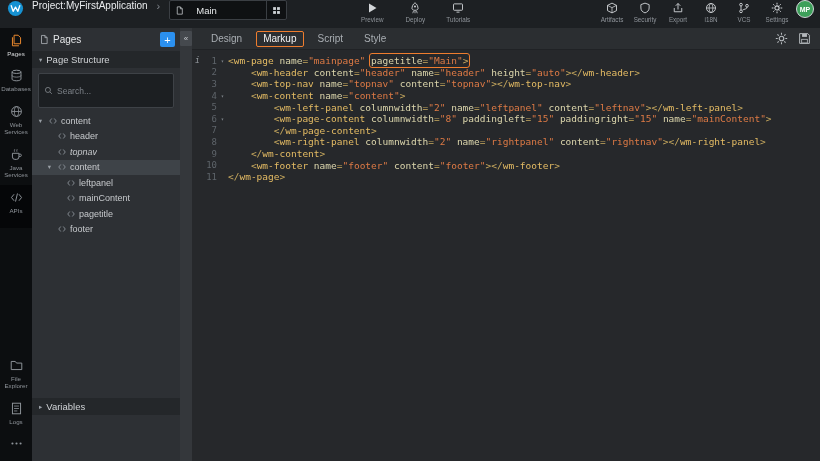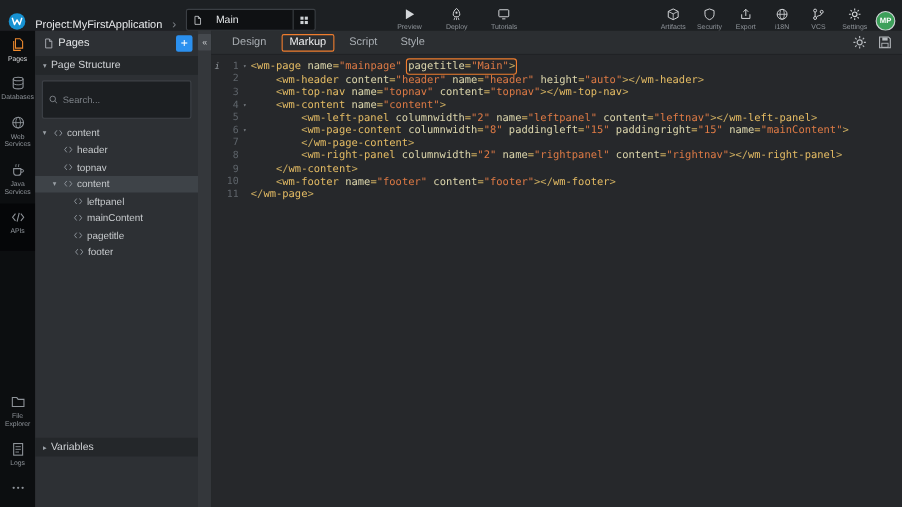--- a/index.html
+++ b/index.html
@@ -3,21 +3,21 @@
 <meta charset="utf-8">
 <style>
 *{margin:0;padding:0;box-sizing:border-box}
 html,body{width:820px;height:461px;overflow:hidden}
 body{background:#101214;font-family:"Liberation Sans","DejaVu Sans",sans-serif;color:#d2d5d8}
 .icon{display:inline-flex;align-items:center;justify-content:center;line-height:0}
 .icon svg{width:100%;height:100%;display:block}
 #app{width:820px;height:461px;display:flex;flex-direction:column;background:#26282b}
 
 
-.topbar{flex:0 0 28px;background:#1d2023;display:flex;align-items:flex-end;min-width:0}
+.topbar{flex:0 0 28px;background:#1d2023;display:flex;align-items:flex-start;min-width:0}
 .logo{width:17px;height:17px;margin:0 8px 0 7px;flex:0 0 17px}
 .project{font-size:10px;color:#e9ebed;white-space:nowrap}
 .sep-chev{color:#80858b;margin:0 9px;font-size:11px}
 .page-selector{width:118px;height:20px;background:#0f1113;border:1px solid #3b3f44;border-radius:2px;display:flex;align-items:center;padding-left:5px;gap:12px;cursor:pointer;flex:0 0 118px}
 .page-selector .icon{width:9px;height:11px;color:#cfd3d6}
 .page-selector .val{flex:1;font-size:9.5px;color:#e6e8ea;white-space:nowrap}
 .grid-btn{width:20px;height:18px;border-left:1px solid #3b3f44;display:flex;align-items:center;justify-content:center;color:#cfd3d6;cursor:pointer}
 .grid-btn .icon{width:9px;height:9px}
 .tools{display:flex;align-items:flex-start}
 .center-tools{margin-left:72px;gap:17px}
@@ -330,21 +330,21 @@
           </div>
           <div class="tree-row" style="padding-left: 13px;">
             <span class="arrow"></span>
             <span class="icon">
               <svg viewBox="0 0 16 16">
                 <path d="M6 4L2.8 8 6 12M10 4l3.2 4L10 12" fill="none" stroke="currentColor" stroke-width="1.4"></path>
               </svg>
             </span>
             <span class="tree-label">header</span>
           </div>
-          <div class="tree-row" style="padding-left: 13px;">
+          <div class="tree-row" style="padding-left: 13px; font-style: italic;">
             <span class="arrow"></span>
             <span class="icon">
               <svg viewBox="0 0 16 16">
                 <path d="M6 4L2.8 8 6 12M10 4l3.2 4L10 12" fill="none" stroke="currentColor" stroke-width="1.4"></path>
               </svg>
             </span>
             <span class="tree-label">topnav</span>
           </div>
           <div class="tree-row selected" style="padding-left: 13px;">
             <span class="arrow">▾</span>
@@ -375,21 +375,21 @@
           </div>
           <div class="tree-row" style="padding-left: 22px;">
             <span class="arrow"></span>
             <span class="icon">
               <svg viewBox="0 0 16 16">
                 <path d="M6 4L2.8 8 6 12M10 4l3.2 4L10 12" fill="none" stroke="currentColor" stroke-width="1.4"></path>
               </svg>
             </span>
             <span class="tree-label">pagetitle</span>
           </div>
-          <div class="tree-row" style="padding-left: 13px; margin-left: 10px;">
+          <div class="tree-row" style="padding-left: 13px;">
             <span class="arrow"></span>
             <span class="icon">
               <svg viewBox="0 0 16 16">
                 <path d="M6 4L2.8 8 6 12M10 4l3.2 4L10 12" fill="none" stroke="currentColor" stroke-width="1.4"></path>
               </svg>
             </span>
             <span class="tree-label">footer</span>
           </div>
         </div>
       <div class="variables-row">

